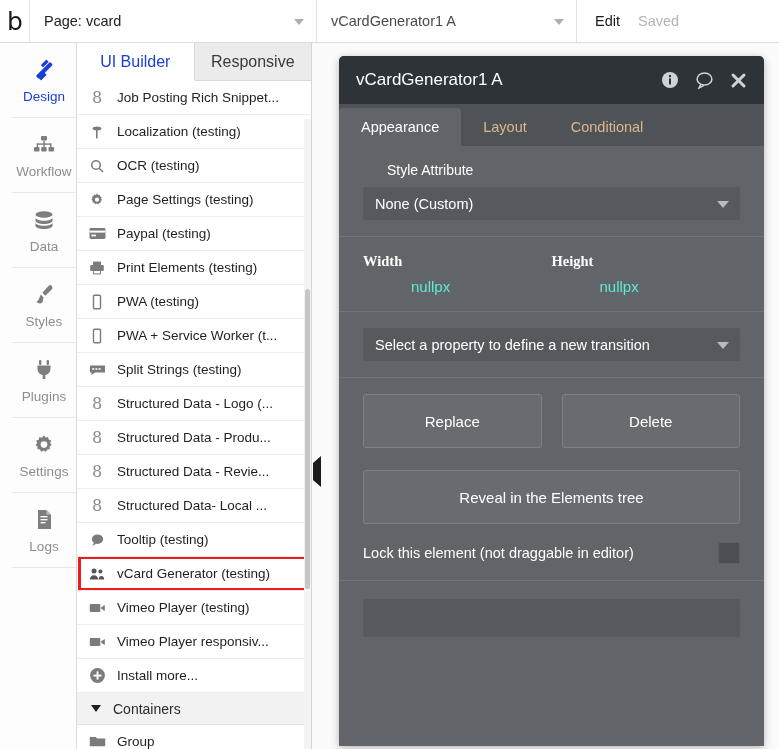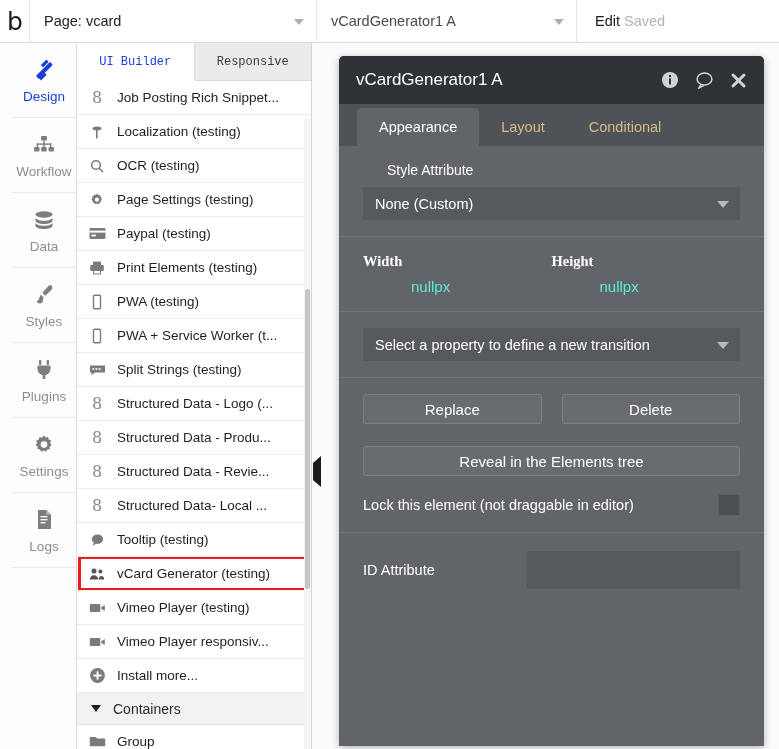--- a/index.html
+++ b/index.html
@@ -32,21 +32,21 @@
     font-size: 14.5px; color: #222; cursor: default;
   }
   .top-select.page { width: 287px; }
   .top-select.elem { width: 260px; color: #4a4a4a; }
   .top-caret {
     position: absolute; right: 12px; top: 50%; margin-top: -2px;
     width: 0; height: 0; border-left: 5px solid transparent;
     border-right: 5px solid transparent; border-top: 6px solid #a9b0b8;
   }
   .top-actions {
-    display: flex; align-items: center; gap: 4px; padding-left: 18px;
+    display: flex; align-items: center; gap: 18px; padding-left: 18px;
     font-size: 14.5px;
   }
   .top-edit { color: #1a1a1a; cursor: pointer; }
   .top-saved { color: #b3b3b3; }
 
   
   .rail {
     position: absolute; left: 0; top: 43px; width: 77px; bottom: 0;
     background: #fdfdfd; border-right: 1px solid #dcdcdc; padding-left: 12px;
   }
@@ -62,22 +62,22 @@
 
   
   .elpanel {
     position: absolute; left: 77px; top: 43px; width: 235px; bottom: 0;
     background: #ffffff; border-right: 1px solid #d5d5d5;
     display: flex; flex-direction: column;
   }
   .el-tabs { display: flex; height: 38px; border-bottom: 1px solid #d9d9d9; }
   .el-tab {
     flex: 1; display: flex; align-items: center; justify-content: center;
-    font-size: 12px; color: #3a3a3a; background: #ebebeb;
-    border-right: 1px solid #d9d9d9; cursor: pointer; font-family: Liberation Mono, monospace;
+    font-size: 16px; color: #3a3a3a; background: #ebebeb;
+    border-right: 1px solid #d9d9d9; cursor: pointer;
   }
   .el-tab:last-child { border-right: none; }
   .el-tab.active { background: #ffffff; color: #1a3fd8; border-bottom: 1px solid #ffffff; margin-bottom: -1px; }
   .el-list { flex: 1; overflow: hidden; position: relative; }
   .el-row {
     height: 34px; display: flex; align-items: center; gap: 10px;
     padding: 0 6px 0 10px; border-bottom: 1px solid #ededed;
     font-size: 13.5px; color: #1f1f1f; cursor: pointer;
     white-space: nowrap; overflow: hidden;
   }
@@ -133,21 +133,21 @@
     overflow: hidden; display: flex; flex-direction: column;
   }
   .prop-head {
     height: 48px; background: #2e3338; display: flex; align-items: center;
     padding: 0 14px 0 17px; gap: 10px; cursor: move;
   }
   .prop-title { flex: 1; font-size: 17px; color: #ffffff; }
   .ph-ico { width: 24px; display: flex; align-items: center; justify-content: center; cursor: pointer; color: #cfd3d6; }
   .ph-ico svg { display: block; }
 
-  .prop-tabs { height: 42px; background: #4f5358; display: flex; align-items: flex-end; padding-left: 18px; }
+  .prop-tabs { height: 42px; background: #4f5358; display: flex; align-items: flex-end; }
   .prop-tab {
     height: 38px; padding: 0 22px; display: flex; align-items: center;
     font-size: 14.5px; color: #d8b98c; cursor: pointer;
     border-radius: 4px 4px 0 0;
   }
   .prop-tab.active { background: #616569; color: #ffffff; }
 
   .prop-body { flex: 1; overflow: hidden; }
   .sect { padding: 16px 24px; border-bottom: 1px solid #6f7377; }
   .sect.nb { border-bottom: none; }
@@ -165,21 +165,21 @@
     border-right: 6px solid transparent; border-top: 7px solid #b7bbbe;
   }
 
   .wh-row { display: flex; }
   .wh-col { width: 50%; }
   .wh-name { font-size: 14.5px; color: #ffffff; font-weight: bold; margin-bottom: 8px; font-family: Liberation Serif, serif; }
   .wh-val { font-size: 15px; color: #5eead4; margin-left: 48px; }
 
   .btn-row { display: flex; gap: 20px; }
   .btn {
-    flex: 1; height: 30px; background: #686c70; border: 1px solid #7d8185;
+    flex: 1; height: 54px; background: #686c70; border: 1px solid #7d8185;
     border-radius: 3px; display: flex; align-items: center; justify-content: center;
     font-size: 15px; color: #ffffff; cursor: pointer;
   }
   .btn.wide { width: 100%; flex: none; }
 
   .inline-row { display: flex; align-items: center; gap: 14px; }
   .inline-label { font-size: 14.5px; color: #ffffff; white-space: nowrap; }
   .inline-row .dd { flex: 1; }
 
   .lock-row { display: flex; align-items: center; justify-content: space-between; }
@@ -605,21 +605,20 @@
 
       <div class="sect" style="padding-top:6px;padding-bottom:16px;">
         <div class="lock-row">
           <span class="inline-label">Lock this element (not draggable in editor)</span>
           <span class="chk"></span>
         </div>
       </div>
 
       <div class="sect nb" style="padding-top:18px;">
         <div class="id-row">
-          <span class="id-label">ID Attribute</span>
           <input class="id-input" type="text" value="" style="">
         </div>
       </div>
 
     </div>
   </div>
 
 </div>
 
 </body></html>

